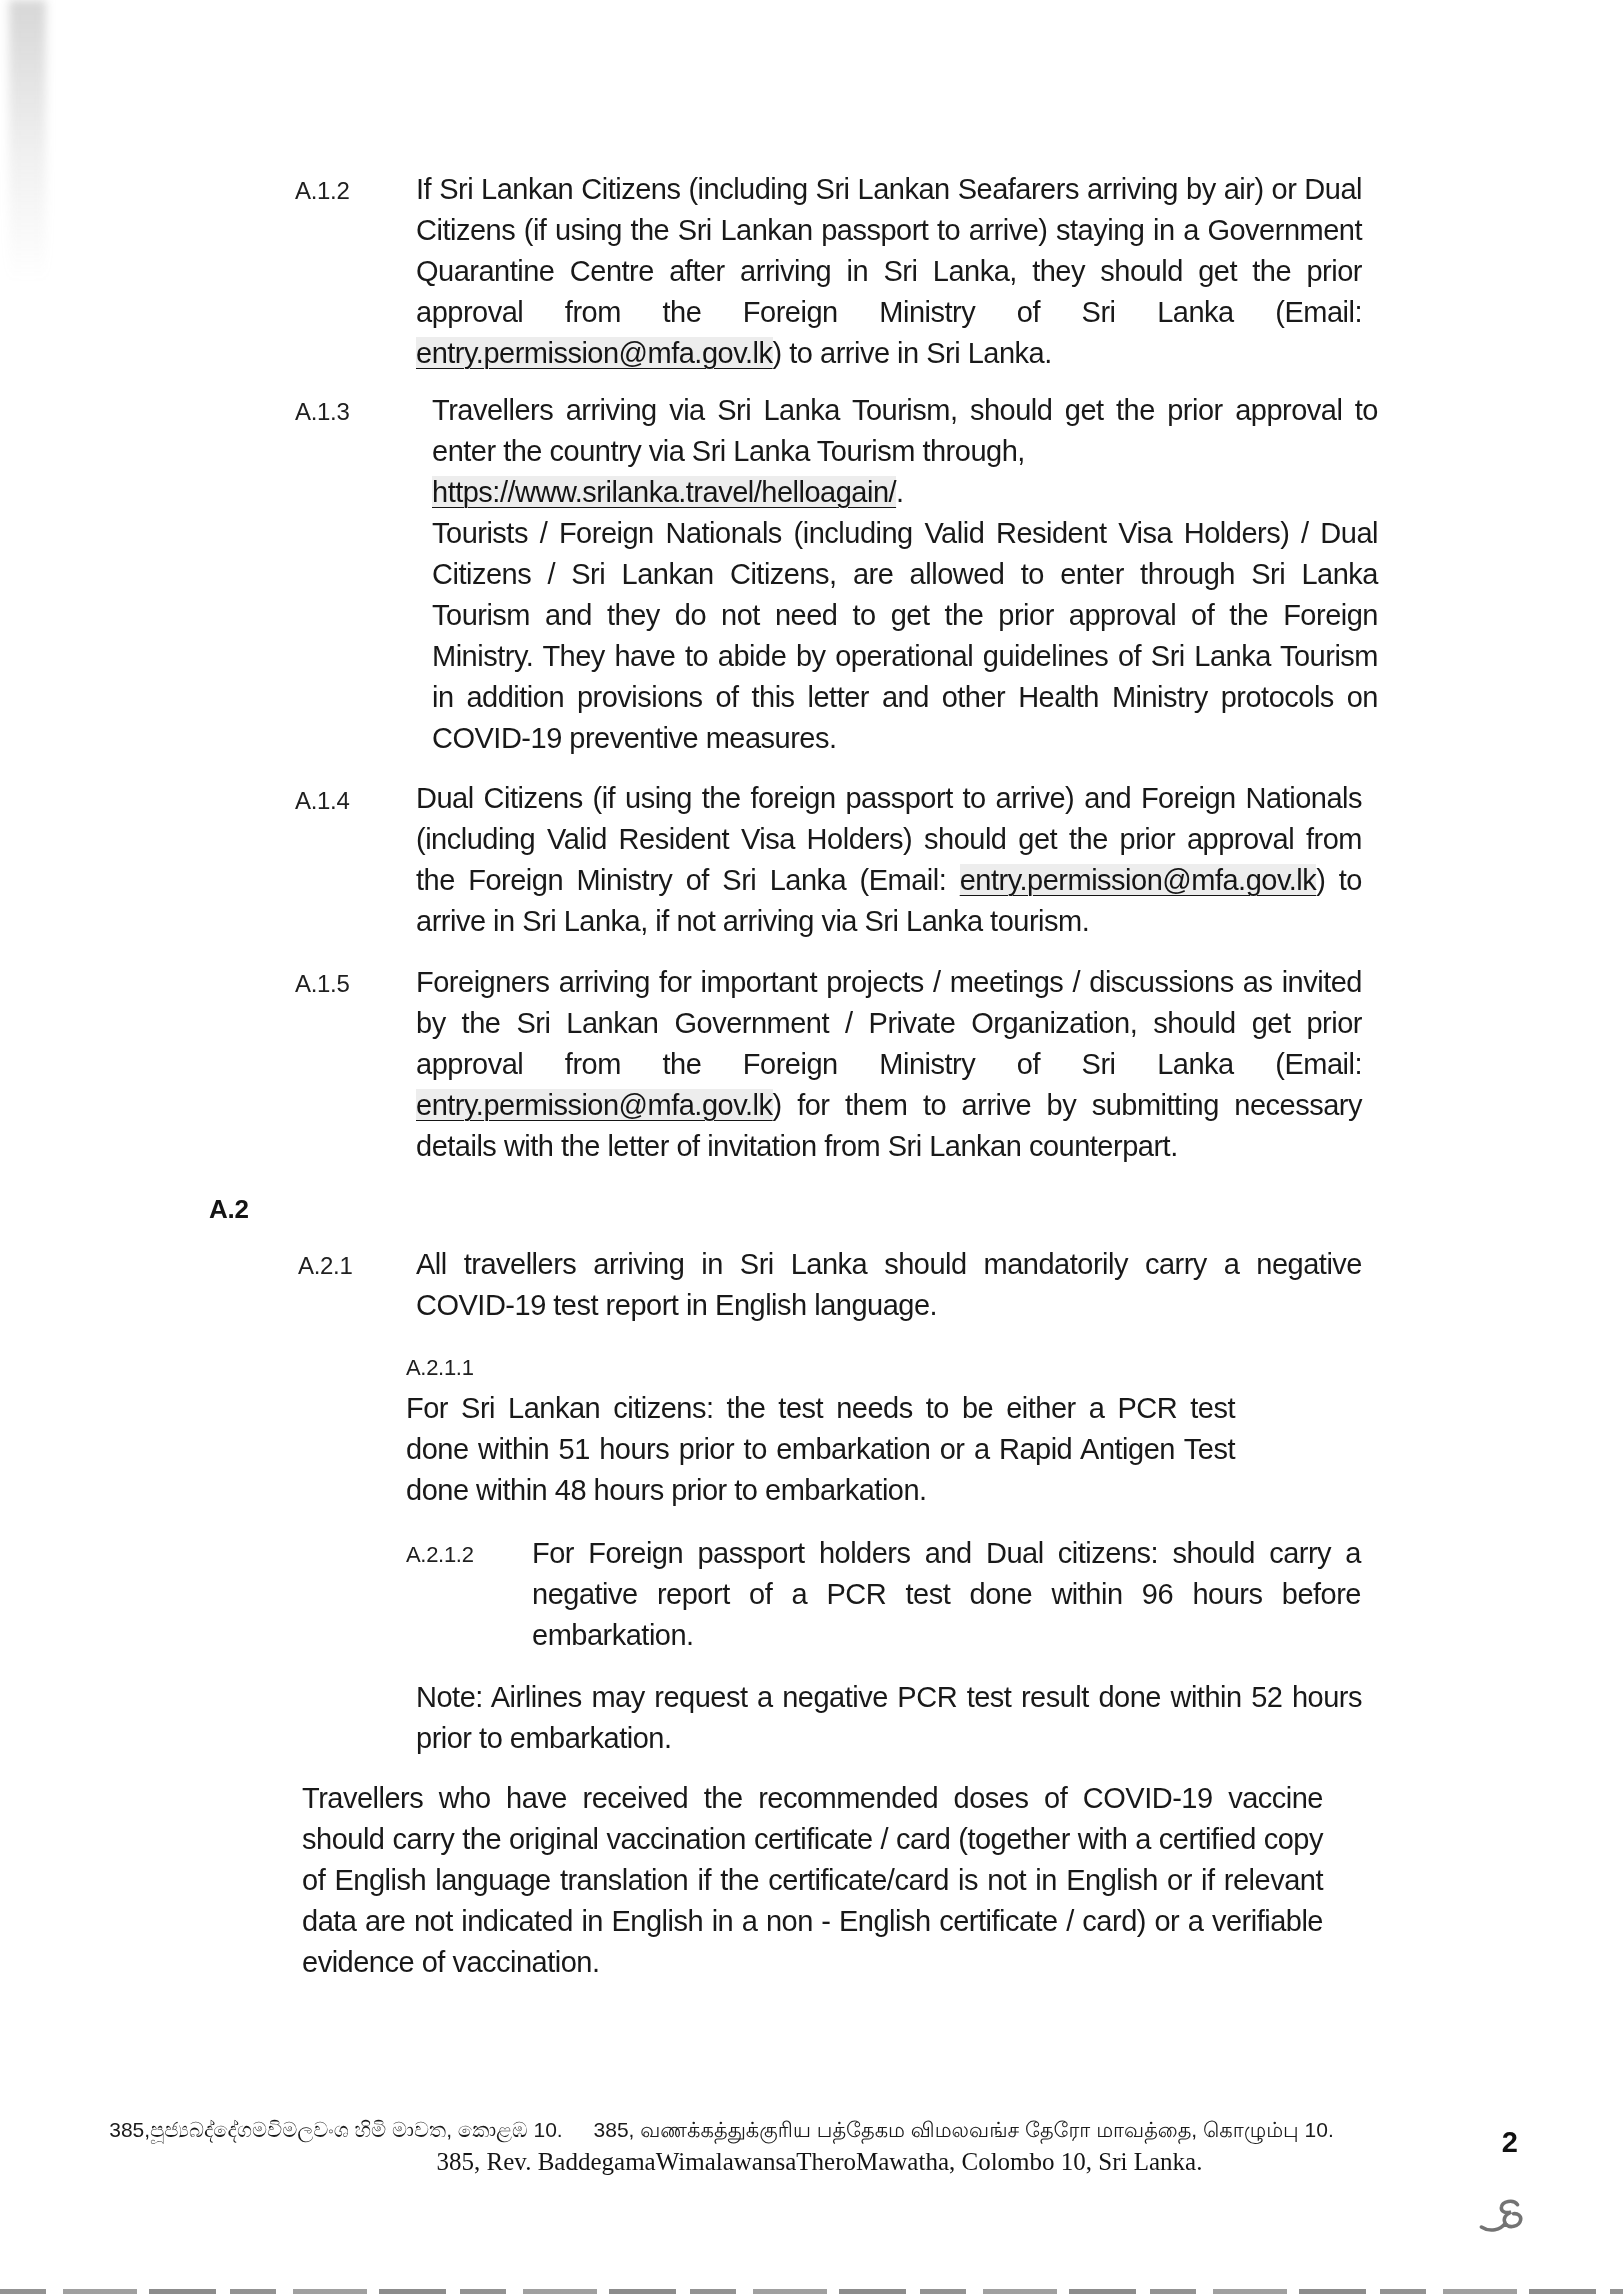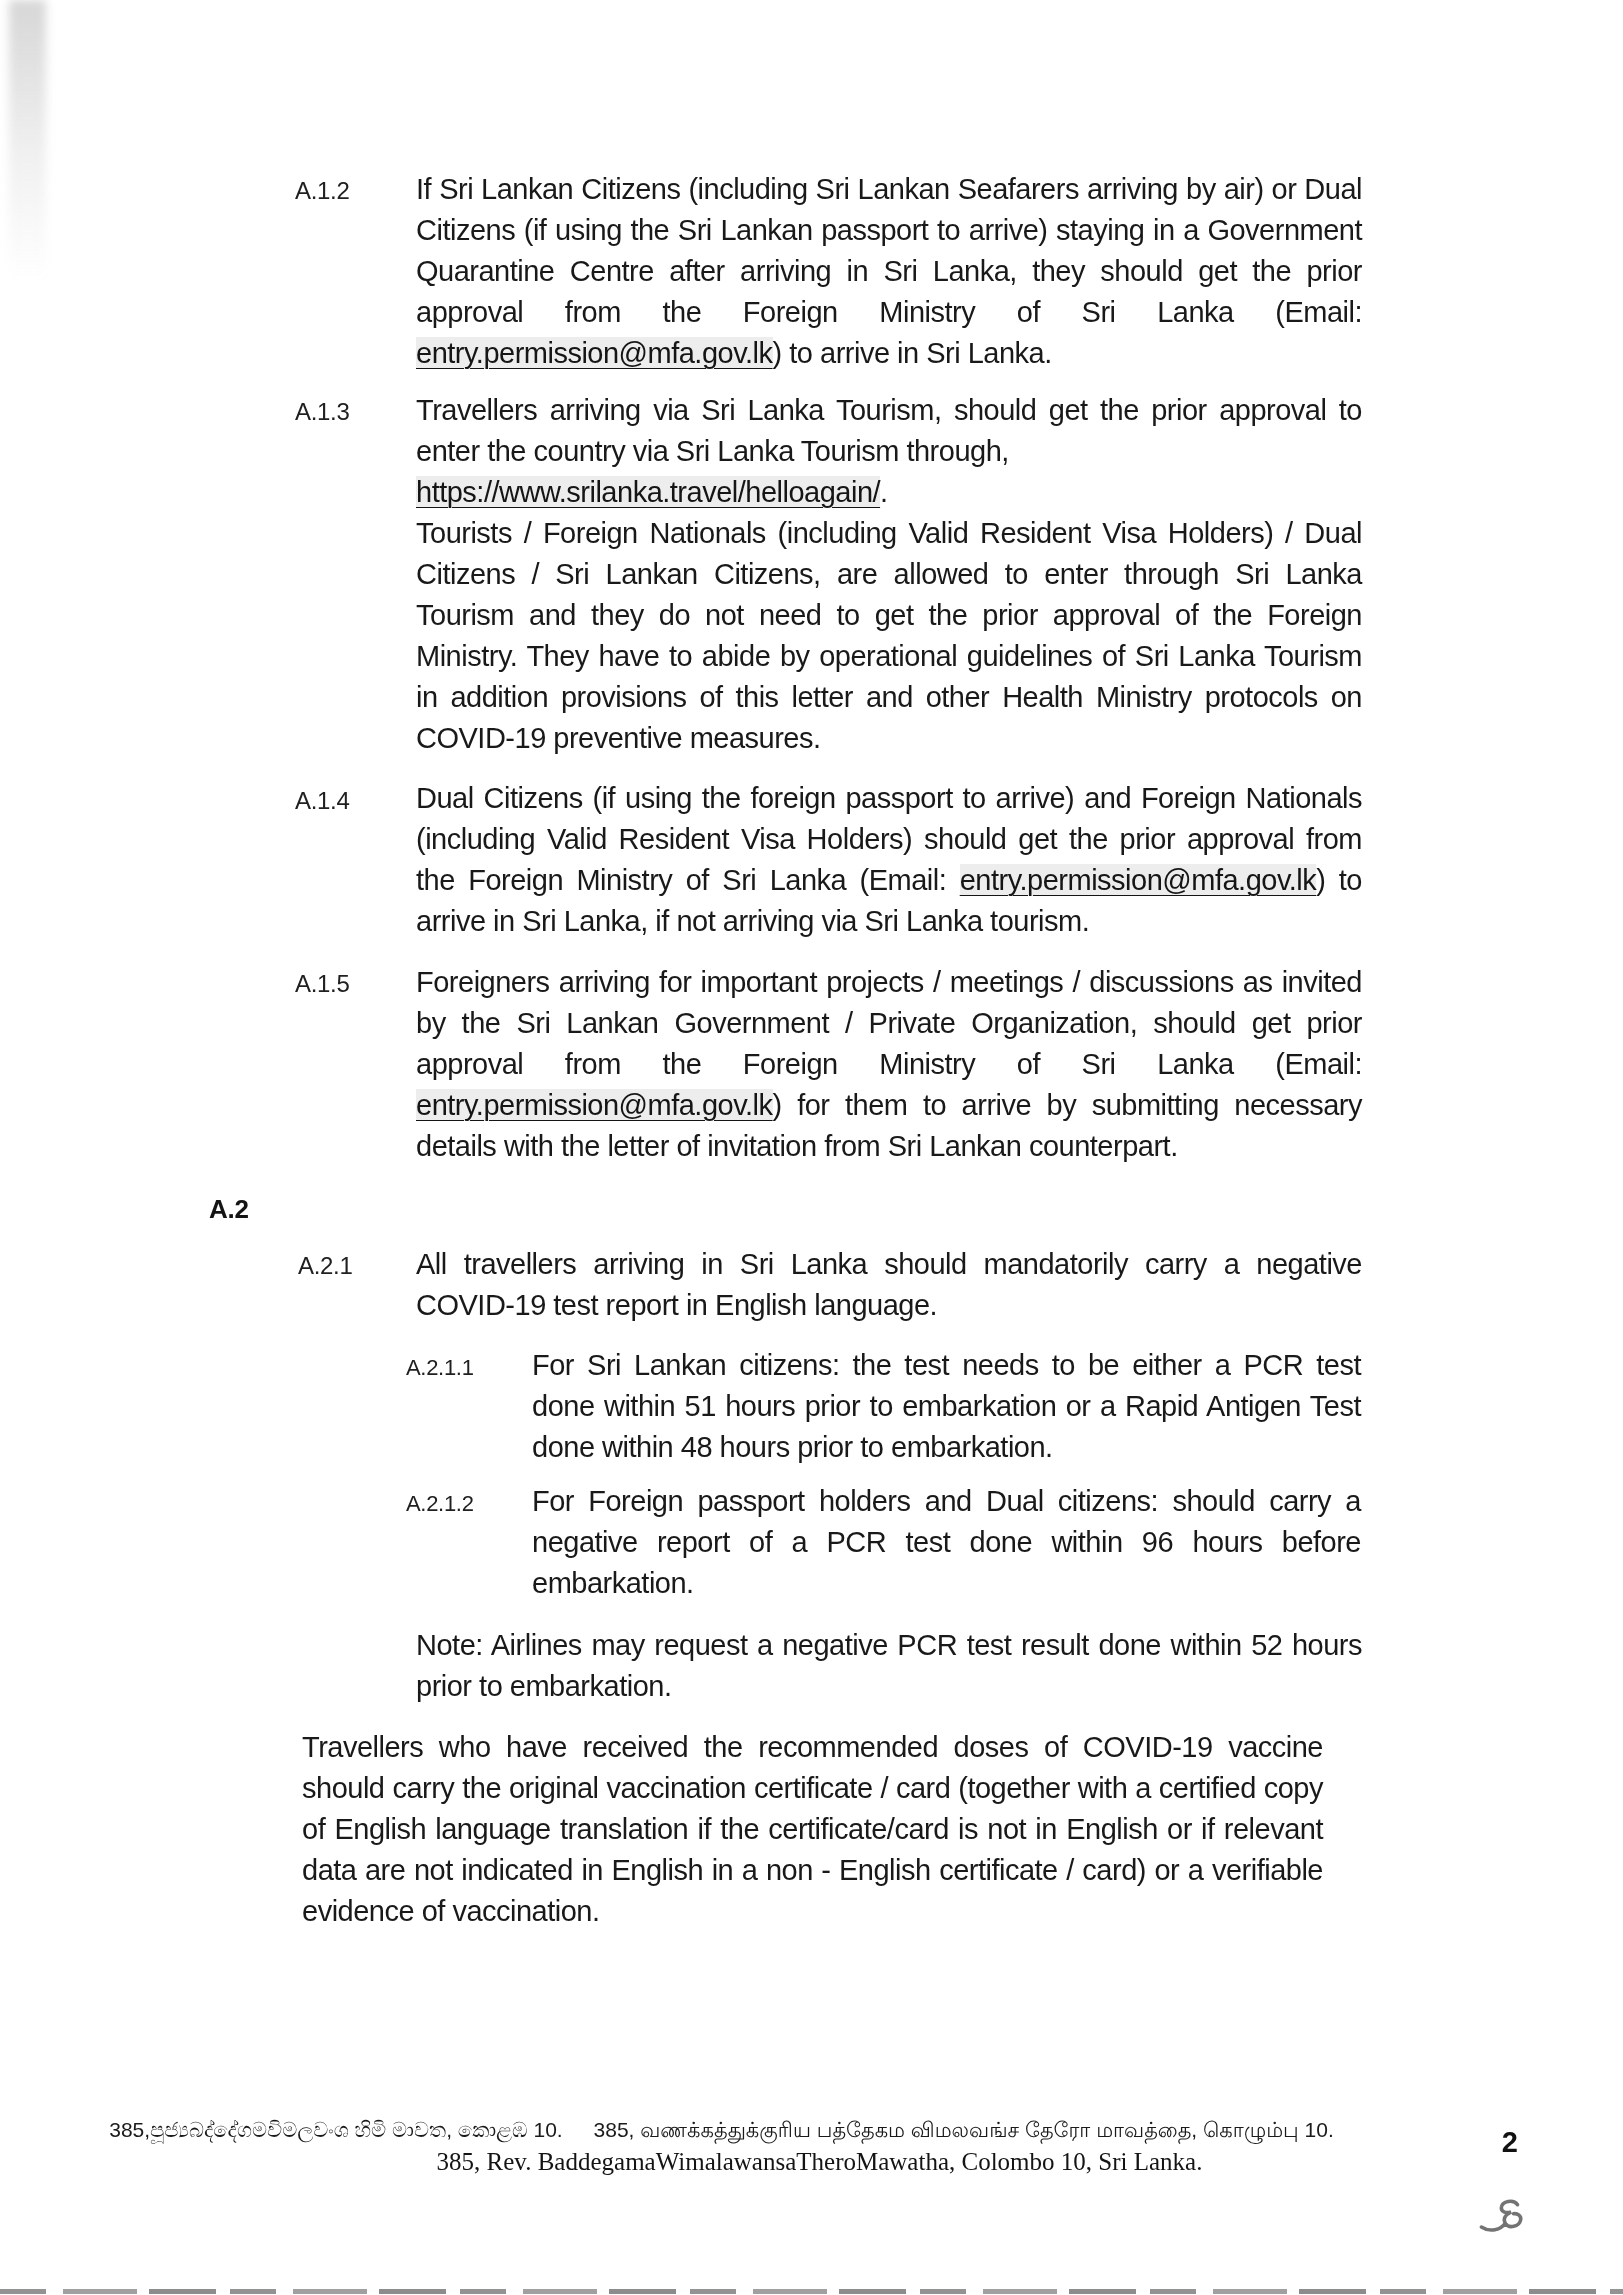--- a/index.html
+++ b/index.html
@@ -52,26 +52,26 @@
 
   .lvl3{padding-left:406px;}
   .lvl3 .lbl{width:126px;font-size:22px;}
   .lvl3 .body{width:829px;}
 
   .hrow{padding-left:209px;}
   .hrow .hlbl{flex:none;width:85px;font-size:26px;font-weight:bold;letter-spacing:-0.3px;line-height:39px;color:#141414;}
   .hrow .htitle{font-size:30px;font-weight:bold;letter-spacing:-0.5px;line-height:39px;color:#141414;}
 
   .sec-a12{margin-bottom:15.7px;}
-  .sec-a13{margin-bottom:19.6px;}
+  .sec-a13{margin-bottom:19.6px;gap:16px;}
   .sec-a14{margin-bottom:19.6px;}
   .sec-a15{margin-bottom:23.6px;}
   .sec-a2h{margin-bottom:14.4px;}
   .sec-a21{margin-bottom:19.6px;}
-  .sec-a211{margin-bottom:13px;}
+  .sec-a211{margin-bottom:22px;flex-direction:column;}
   .sec-a212{margin-bottom:21px;}
   .sec-note{margin-bottom:19.6px;}
   .sec-a3h{margin-bottom:18.3px;}
 
   .url-line{margin:17px 0;}
 
   .note-block{
     margin-left:416px;width:946px;
     font-size:29px;line-height:41px;letter-spacing:-0.5px;text-align:justify;color:#191919;
   }

